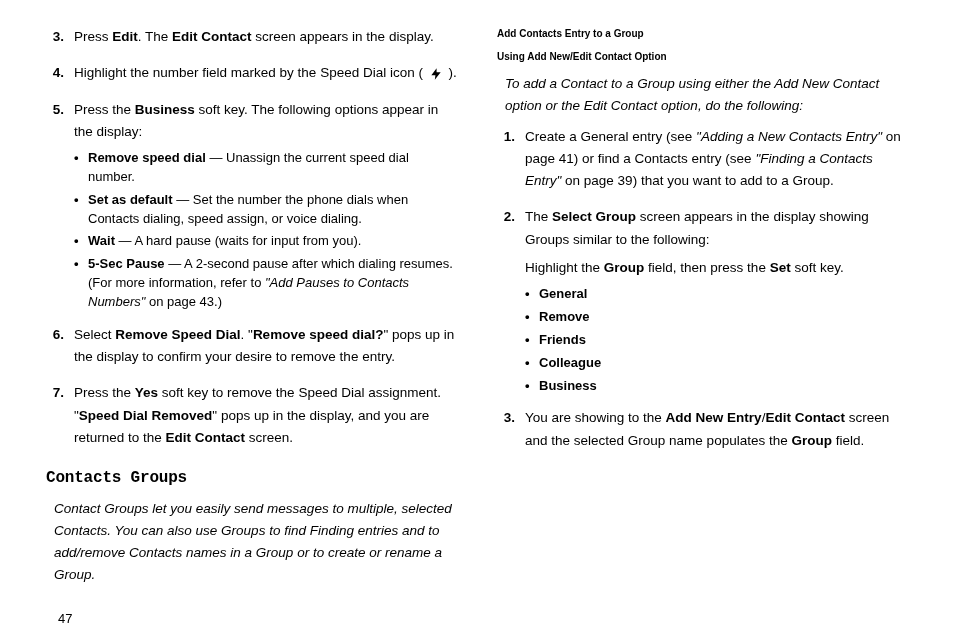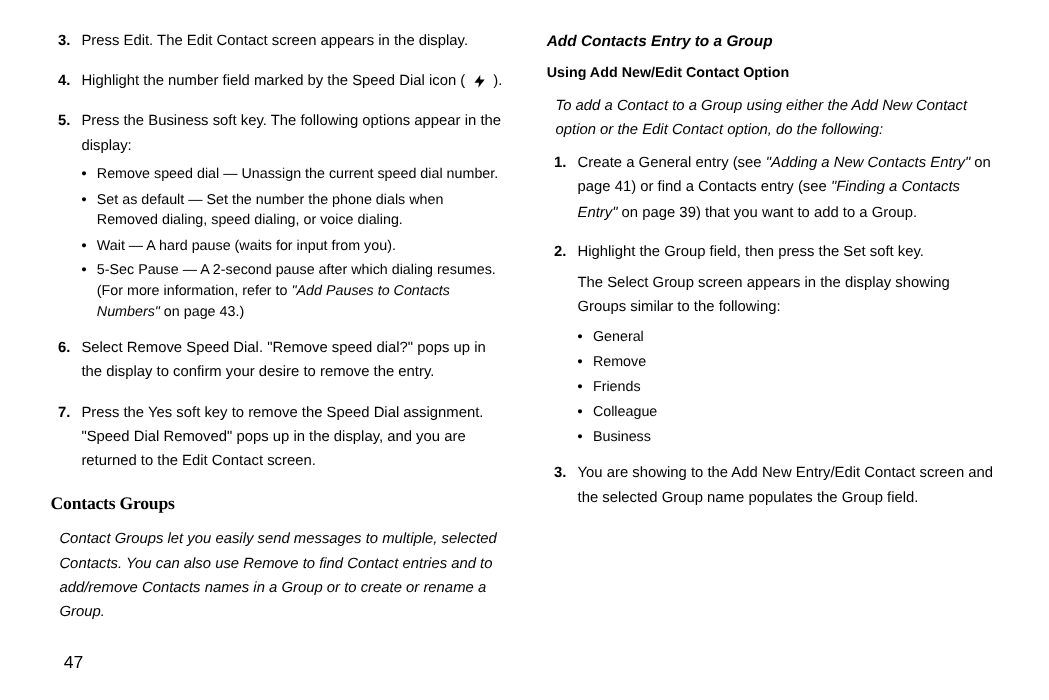--- a/index.html
+++ b/index.html
@@ -43,54 +43,53 @@
     font-size: 13px;
     line-height: 1.45;
   }
   .sub-bullet .dot {
     width: 14px;
     flex-shrink: 0;
     font-weight: bold;
   }
   .sub-bullet .txt { flex: 1; }
   .sub-list { margin-top: 4px; }
-  .bold { font-weight: normal; text-align: right; }
+  .bold { font-weight: bold; text-align: right; }
   .italic { font-style: italic; }
   .h-heavy {
     font-weight: 900;
     font-size: 16px;
     margin-top: 10px;
     margin-bottom: 6px;
     letter-spacing: -0.2px;
-    font-family: Liberation Serif, serif;
+    font-family: Liberation Mono, monospace;
   }
   .h-itbold {
     font-weight: bold;
-    font-style: italic;
-    font-size: 14px;
+    font-size: 10px;
     margin-bottom: 6px;
   }
   .h-bold {
     font-weight: 900;
-    font-size: 13px;
+    font-size: 10px;
     margin-bottom: 8px;
     font-family: Arial Black, Arial, sans-serif;
   }
   .para-indent { padding-left: 8px; margin-bottom: 8px; font-style: italic; }
   .icon-parens {
     display: inline-flex;
     align-items: center;
     vertical-align: middle;
   }
   .bolt-svg { width: 14px; height: 16px; display: inline-block; margin: 0 2px; }
   .page-num {
     position: absolute;
-    bottom: 24px;
+    bottom: 10px;
     left: 58px;
-    font-size: 16px;
+    font-size: 13px;
     text-align: center;
   }
 </style>
 </head>
 <body>
 
 <div class="columns">
 
   <div class="col">
 
@@ -120,21 +119,21 @@
       <div class="ol-num">5.</div>
       <div class="ol-body">
         <p><span>Press the </span><span class="bold">Business</span><span> soft key. The following options appear in the display:</span></p>
         <div class="sub-list">
           <div class="sub-bullet">
               <div class="dot">•</div>
               <div class="txt"><span class="bold">Remove speed dial</span><span> — Unassign the current speed dial number.</span></div>
             </div>
           <div class="sub-bullet">
               <div class="dot">•</div>
-              <div class="txt"><span class="bold">Set as default</span><span> — Set the number the phone dials when Removed dialing, speed dialing, or voice dialing.</span></div>
+              <div class="txt"><span class="bold">Set as default</span><span> — Set the number the phone dials when Contacts dialing, speed assign, or voice dialing.</span></div>
             </div>
           <div class="sub-bullet">
               <div class="dot">•</div>
               <div class="txt"><span class="bold">Wait</span><span> — A hard pause (waits for input from you).</span></div>
             </div>
           <div class="sub-bullet">
               <div class="dot">•</div>
               <div class="txt"><span class="bold">5-Sec Pause</span><span> — A 2-second pause after which dialing resumes. (For more information, refer to </span><span class="italic">"Add Pauses to Contacts Numbers"</span><span>  on page 43.)</span></div>
             </div>
         </div>
@@ -149,43 +148,43 @@
     </div>
 
     <div class="ol-item">
       <div class="ol-num">7.</div>
       <div class="ol-body">
         <p><span>Press the </span><span class="bold">Yes</span><span> soft key to remove the Speed Dial assignment. "</span><span class="bold">Speed Dial Removed</span><span>" pops up in the display, and you are returned to the </span><span class="bold">Edit Contact</span><span> screen.</span></p>
       </div>
     </div>
 
     <div class="h-heavy">Contacts Groups</div>
-    <p class="para-indent">Contact Groups let you easily send messages to multiple, selected Contacts. You can also use Remove to find Contact entries and to add/remove Contacts names in a Group or to create or rename a Group.</p>
+    <p class="para-indent">Contact Groups let you easily send messages to multiple, selected Contacts. You can also use Groups to find Finding entries and to add/remove Contacts names in a Group or to create or rename a Group.</p>
 
   </div>
 
   <div class="col">
 
     <div class="h-itbold">Add Contacts Entry to a Group</div>
     <div class="h-bold">Using Add New/Edit Contact Option</div>
 
     <p class="para-indent">To add a Contact to a Group using either the Add New Contact option or the Edit Contact option, do the following:</p>
 
     <div class="ol-item">
       <div class="ol-num">1.</div>
       <div class="ol-body">
         <p><span>Create a General entry (see </span><span class="italic">"Adding a New Contacts Entry"</span><span> on page 41) or find a Contacts entry (see </span><span class="italic">"Finding a Contacts Entry"</span><span> on page 39) that you want to add to a Group.</span></p>
       </div>
     </div>
 
     <div class="ol-item">
       <div class="ol-num">2.</div>
       <div class="ol-body">
+        <p><span>The </span><span class="bold">Select Group</span><span> screen appears in the display showing Groups similar to the following:</span></p>
         <p><span>Highlight the </span><span class="bold">Group</span><span> field, then press the </span><span class="bold">Set</span><span> soft key.</span></p>
-        <p><span>The </span><span class="bold">Select Group</span><span> screen appears in the display showing Groups similar to the following:</span></p>
         <div class="sub-list">
           <div class="sub-bullet">
               <div class="dot">•</div>
               <div class="txt"><span class="bold">General</span></div>
             </div>
           <div class="sub-bullet">
               <div class="dot">•</div>
               <div class="txt"><span class="bold">Remove</span></div>
             </div>
           <div class="sub-bullet">

